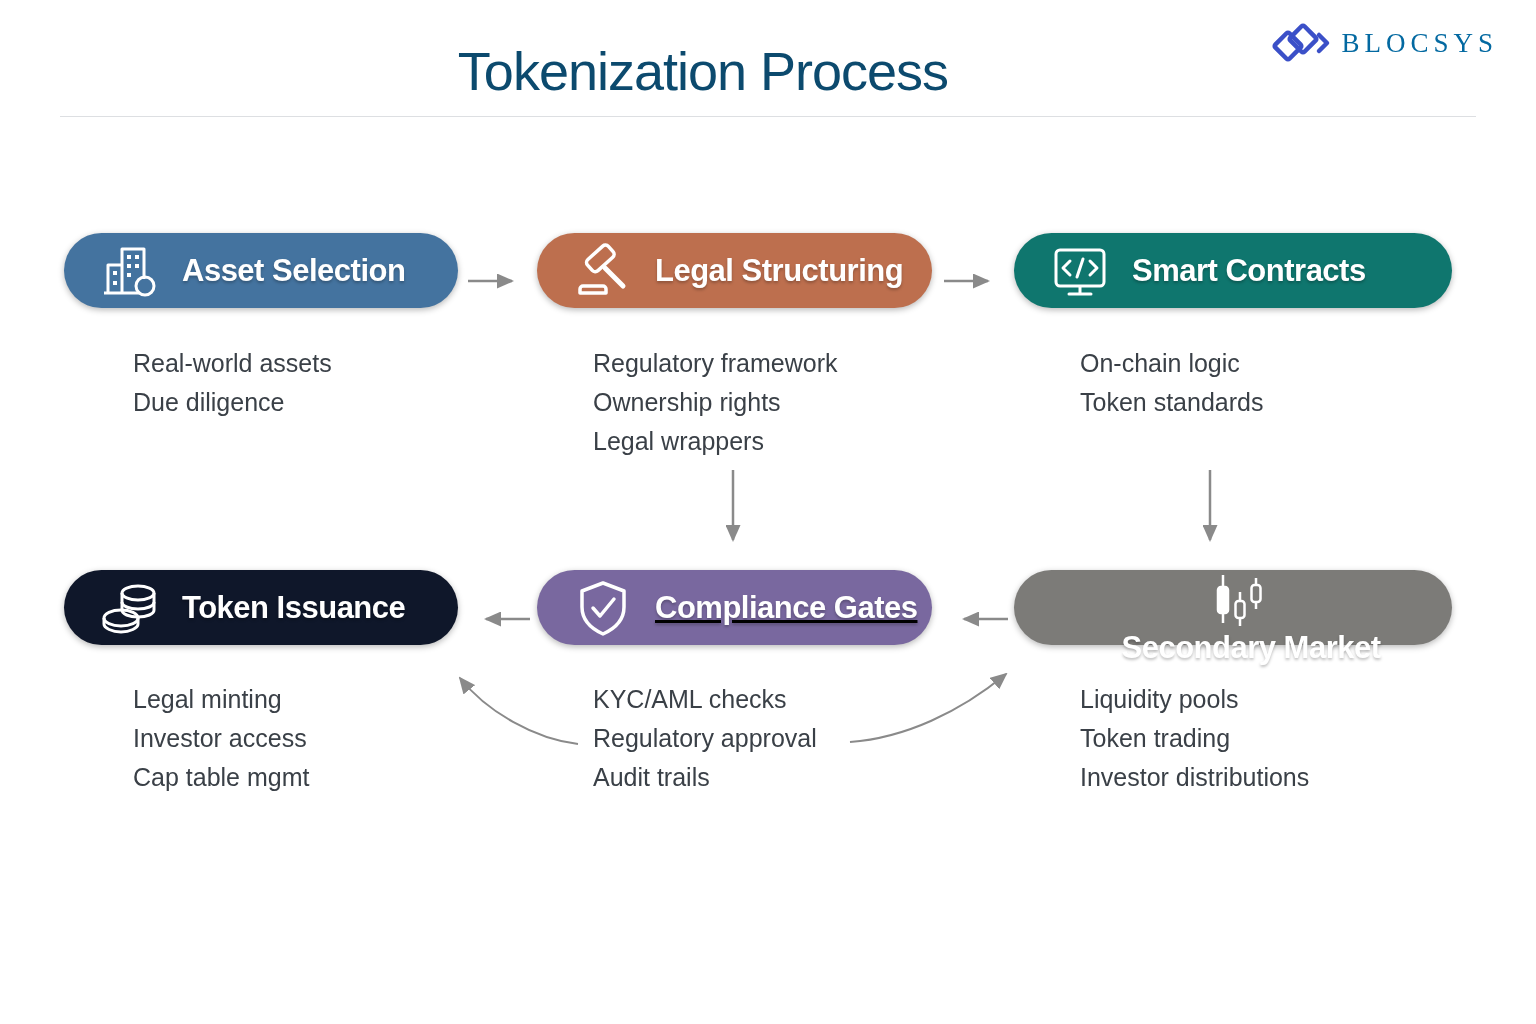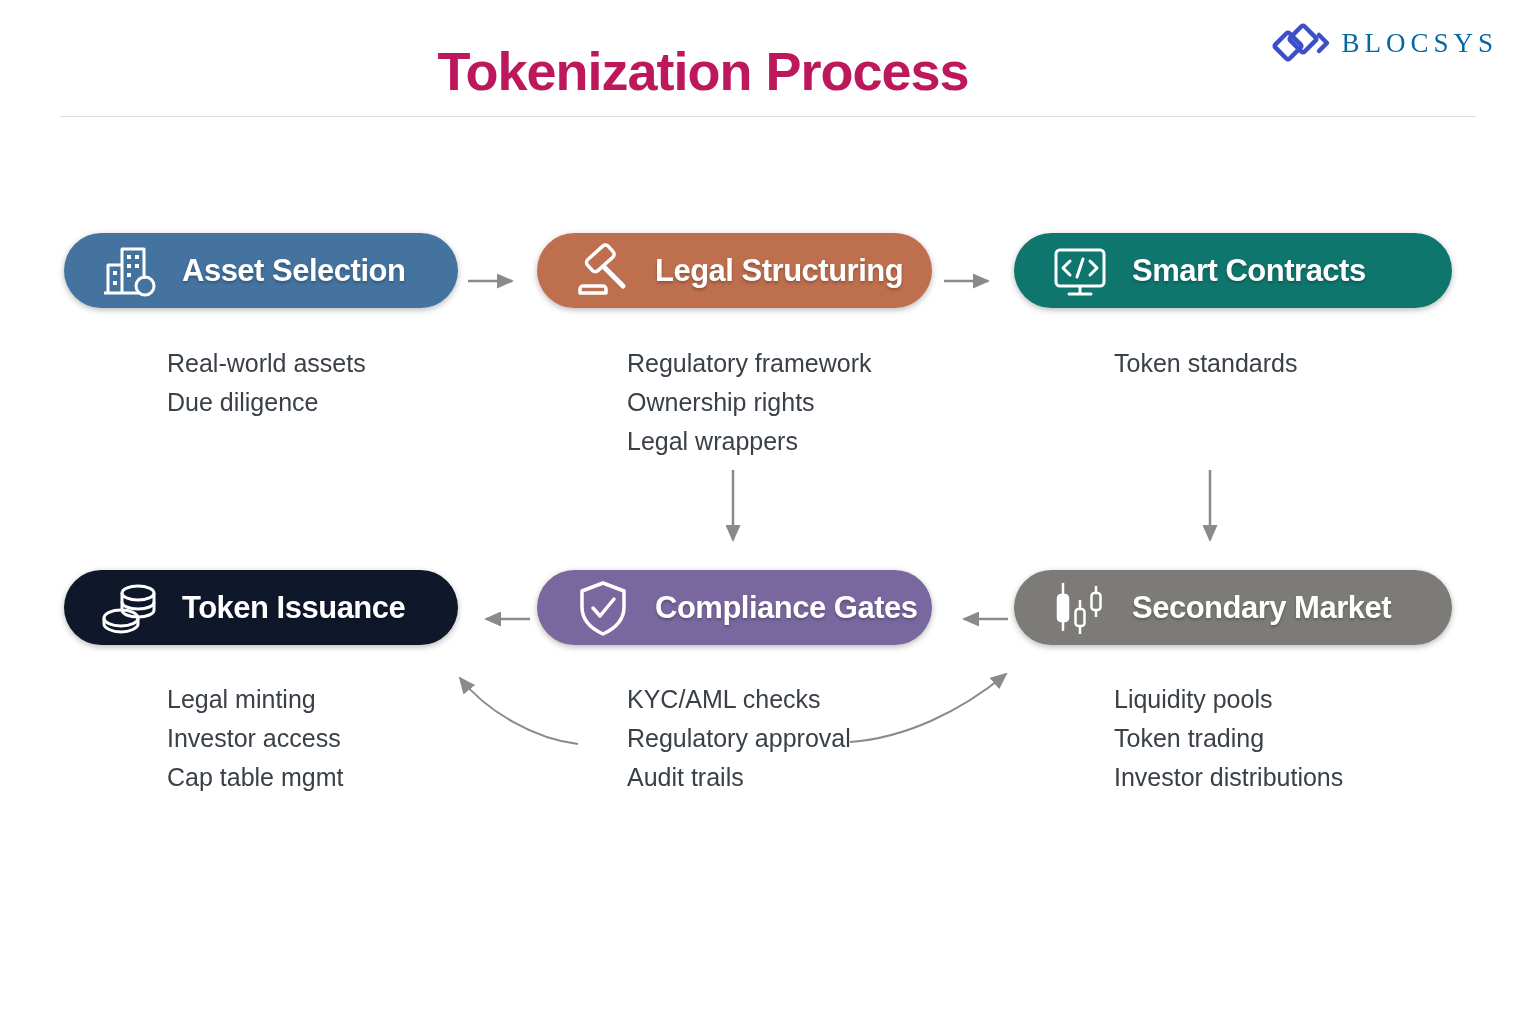--- a/index.html
+++ b/index.html
@@ -4,21 +4,21 @@
 <style>
   html,body{margin:0;padding:0;background:#f4f5f6;}
   .canvas{
     position:relative;width:1536px;height:1024px;margin:0 auto;
     background:#ffffff;overflow:hidden;
     font-family:"Liberation Sans","DejaVu Sans",sans-serif;
   }
   
   .title{
     position:absolute;top:40px;left:0;right:130px;margin:0;
-    text-align:center;font-size:54px;font-weight:bold;color:#be185d;
+    text-align:center;font-size:54px;font-weight:normal;color:#0c4a6e;
     letter-spacing:-1px;font-stretch:condensed;
   }
   .divider{position:absolute;top:116px;left:60px;right:60px;height:1px;background:#dddfe2;}
   .logo{position:absolute;top:20px;right:38px;display:flex;align-items:center;gap:8px;}
   .logo svg{display:block;}
   .brand-name{
     font-family:"Liberation Serif","DejaVu Serif",serif;
     font-size:27px;letter-spacing:5px;color:#0369a1;font-weight:normal;
   }
   
@@ -35,21 +35,21 @@
     text-shadow:0 2px 3px rgba(0,0,0,0.25);white-space:nowrap;font-stretch:condensed;
   }
   .p0{left:64px;top:233px;width:394px;}
   .p1{left:537px;top:233px;width:395px;}
   .p2{left:1014px;top:233px;width:438px;}
   .p3{left:64px;top:570px;width:394px;}
   .p4{left:537px;top:570px;width:395px;}
   .p5{left:1014px;top:570px;width:438px;}
   
   .items{position:absolute;list-style:none;margin:0;padding:0;}
-  .items li{font-size:25px;color:#3a4047;line-height:39px;white-space:nowrap;margin-left:34px;}
+  .items li{font-size:25px;color:#3a4047;line-height:39px;white-space:nowrap;}
   .l0{left:133px;top:344px;}
   .l1{left:593px;top:344px;}
   .l2{left:1080px;top:344px;}
   .l3{left:133px;top:680px;}
   .l4{left:593px;top:680px;}
   .l5{left:1080px;top:680px;}
 </style>
 </head>
 <body>
 
@@ -130,20 +130,21 @@
         <line x1="30" y1="45" x2="30" y2="53"></line>
         <line x1="19" y1="53" x2="41" y2="53" stroke-linecap="round"></line>
         <path d="M20 20 L13 27 L20 34" stroke-linecap="round" stroke-linejoin="round"></path>
         <path d="M40 20 L47 27 L40 34" stroke-linecap="round" stroke-linejoin="round"></path>
         <line x1="33" y1="18" x2="27" y2="36" stroke-linecap="round"></line>
       </svg>
     </span>
     <span class="label">Smart Contracts</span>
   </div>
   <ul class="items l2">
+    <li>On-chain logic</li>
     <li>Token standards</li>
   </ul>
 
   <div class="pill p3" style="background: #0f172a;">
     <span class="icon">
       <svg width="60" height="60" viewBox="0 0 60 60" fill="none" stroke="#ffffff" stroke-width="3">
         <ellipse cx="38" cy="15" rx="16" ry="7"></ellipse>
         <path d="M22 15 V32 C22 36 29 39 38 39 C47 39 54 36 54 32 V15"></path>
         <path d="M22 24 C22 28 29 31 38 31 C47 31 54 28 54 24"></path>
         <ellipse cx="21" cy="40" rx="17" ry="8"></ellipse>
@@ -151,36 +152,36 @@
       </svg>
     </span>
     <span class="label">Token Issuance</span>
   </div>
   <ul class="items l3">
     <li>Legal minting</li>
     <li>Investor access</li>
     <li>Cap table mgmt</li>
   </ul>
 
-  <div class="pill p4" style="background: rgb(121, 104, 159);">
+  <div class="pill p4" style="background: rgb(121, 104, 159); text-decoration: underline;">
     <span class="icon">
       <svg width="60" height="60" viewBox="0 0 60 60" fill="none" stroke="#ffffff" stroke-width="3.5">
         <path d="M30 5 L51 13 V29 C51 43 41 51 30 56 C19 51 9 43 9 29 V13 Z" stroke-linejoin="round"></path>
         <path d="M20 30 L27 38 L41 21" stroke-linecap="round" stroke-linejoin="round"></path>
       </svg>
     </span>
     <span class="label">Compliance Gates</span>
   </div>
   <ul class="items l4">
     <li>KYC/AML checks</li>
     <li>Regulatory approval</li>
     <li>Audit trails</li>
   </ul>
 
-  <div class="pill p5" style="background: rgb(124, 123, 120);">
+  <div class="pill p5" style="background: rgb(124, 123, 120); flex-direction: column;">
     <span class="icon">
       <svg width="60" height="60" viewBox="0 0 60 60" fill="none" stroke="#ffffff" stroke-width="2.5">
         <line x1="13" y1="5" x2="13" y2="17"></line>
         <rect x="8" y="17" width="10" height="26" rx="3" fill="#ffffff"></rect>
         <line x1="13" y1="43" x2="13" y2="53"></line>
         <line x1="30" y1="22" x2="30" y2="31"></line>
         <rect x="25.5" y="31" width="9" height="17" rx="3"></rect>
         <line x1="30" y1="48" x2="30" y2="56"></line>
         <line x1="46" y1="8" x2="46" y2="15"></line>
         <rect x="41.5" y="15" width="9" height="17" rx="3"></rect>

